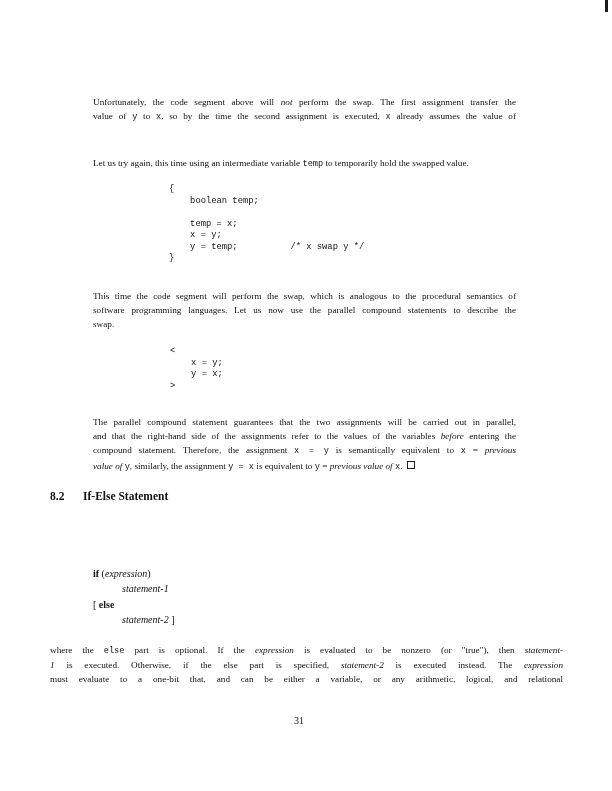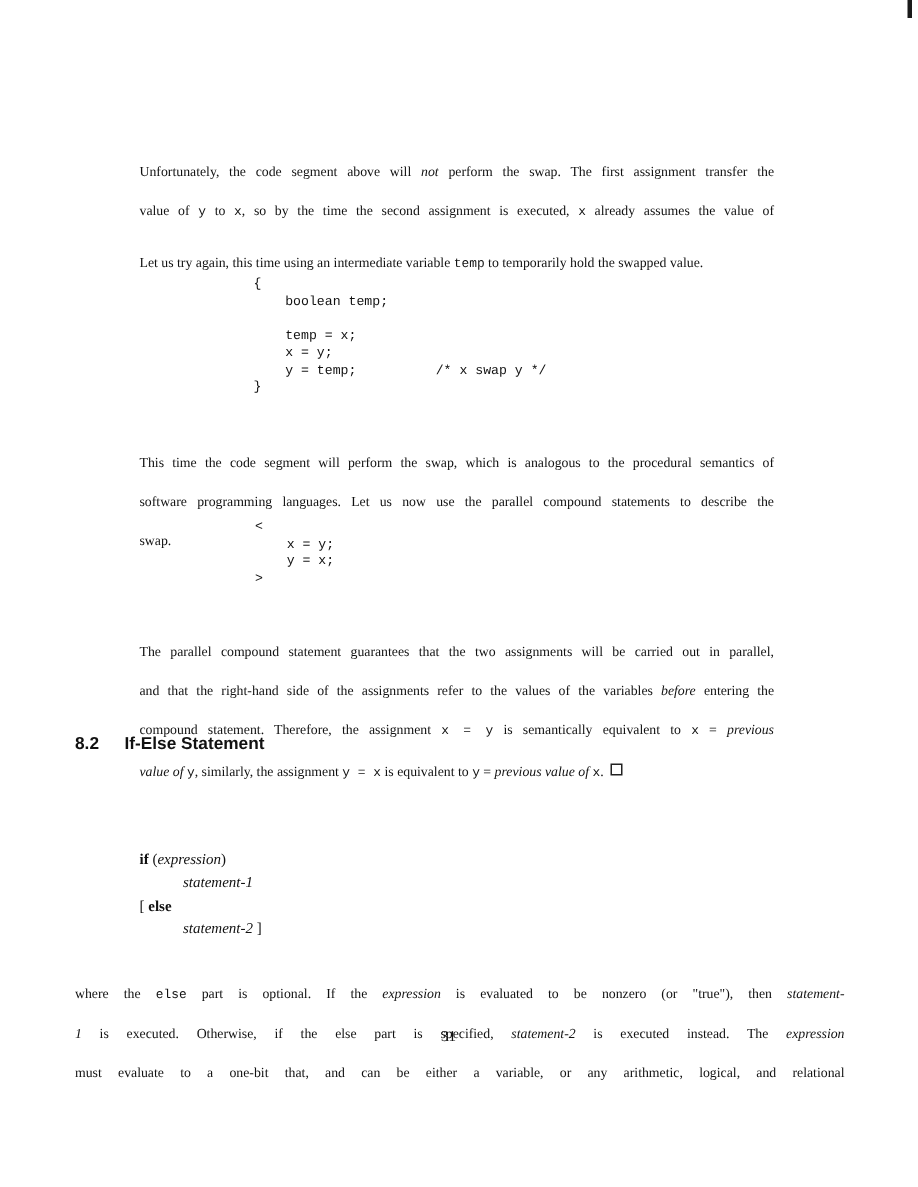--- a/index.html
+++ b/index.html
@@ -28,21 +28,20 @@
       font-size: 9.2px;
       line-height: 14.2px;
       text-align: justify;
       margin: 0;
     }
     .para .line {
       display: block;
       text-align: justify;
       text-align-last: justify;
       white-space: nowrap;
-      margin-top: 12px;
     }
     .para .line.last {
       text-align-last: left;
     }
     .mono {
       font-family: "Liberation Mono", monospace;
       font-size: 8.6px;
     }
     i, .it { font-style: italic; }
     b, .bd { font-weight: bold; }
@@ -51,42 +50,42 @@
       font-family: "Liberation Mono", monospace;
       font-size: 8.8px;
       line-height: 11.5px;
       white-space: pre;
       margin: 0;
     }
     .section-heading {
       position: absolute;
       left: 50px;
       top: 490px;
-      font-family: Liberation Sans, sans-serif;
+      font-family: Liberation Serif, serif;
       font-weight: bold;
       font-size: 11.5px;
       margin: 0;
     }
     .section-heading .num {
       display: inline-block;
       width: 33px;
     }
     .syntax {
       position: absolute;
       left: 93px;
       top: 566px;
       font-size: 10px;
       line-height: 15.3px;
     }
     .syntax .row { display: block; white-space: nowrap; }
     .syntax .ind { padding-left: 29px; }
     .page-number {
       position: absolute;
       left: 294px;
-      top: 686px;
+      top: 715px;
       font-size: 10px;
       font-weight: normal;
     }
     .qed {
       display: inline-block;
       width: 6px;
       height: 6px;
       border: 1px solid #222;
       vertical-align: 0px;
       margin-left: 2px;

